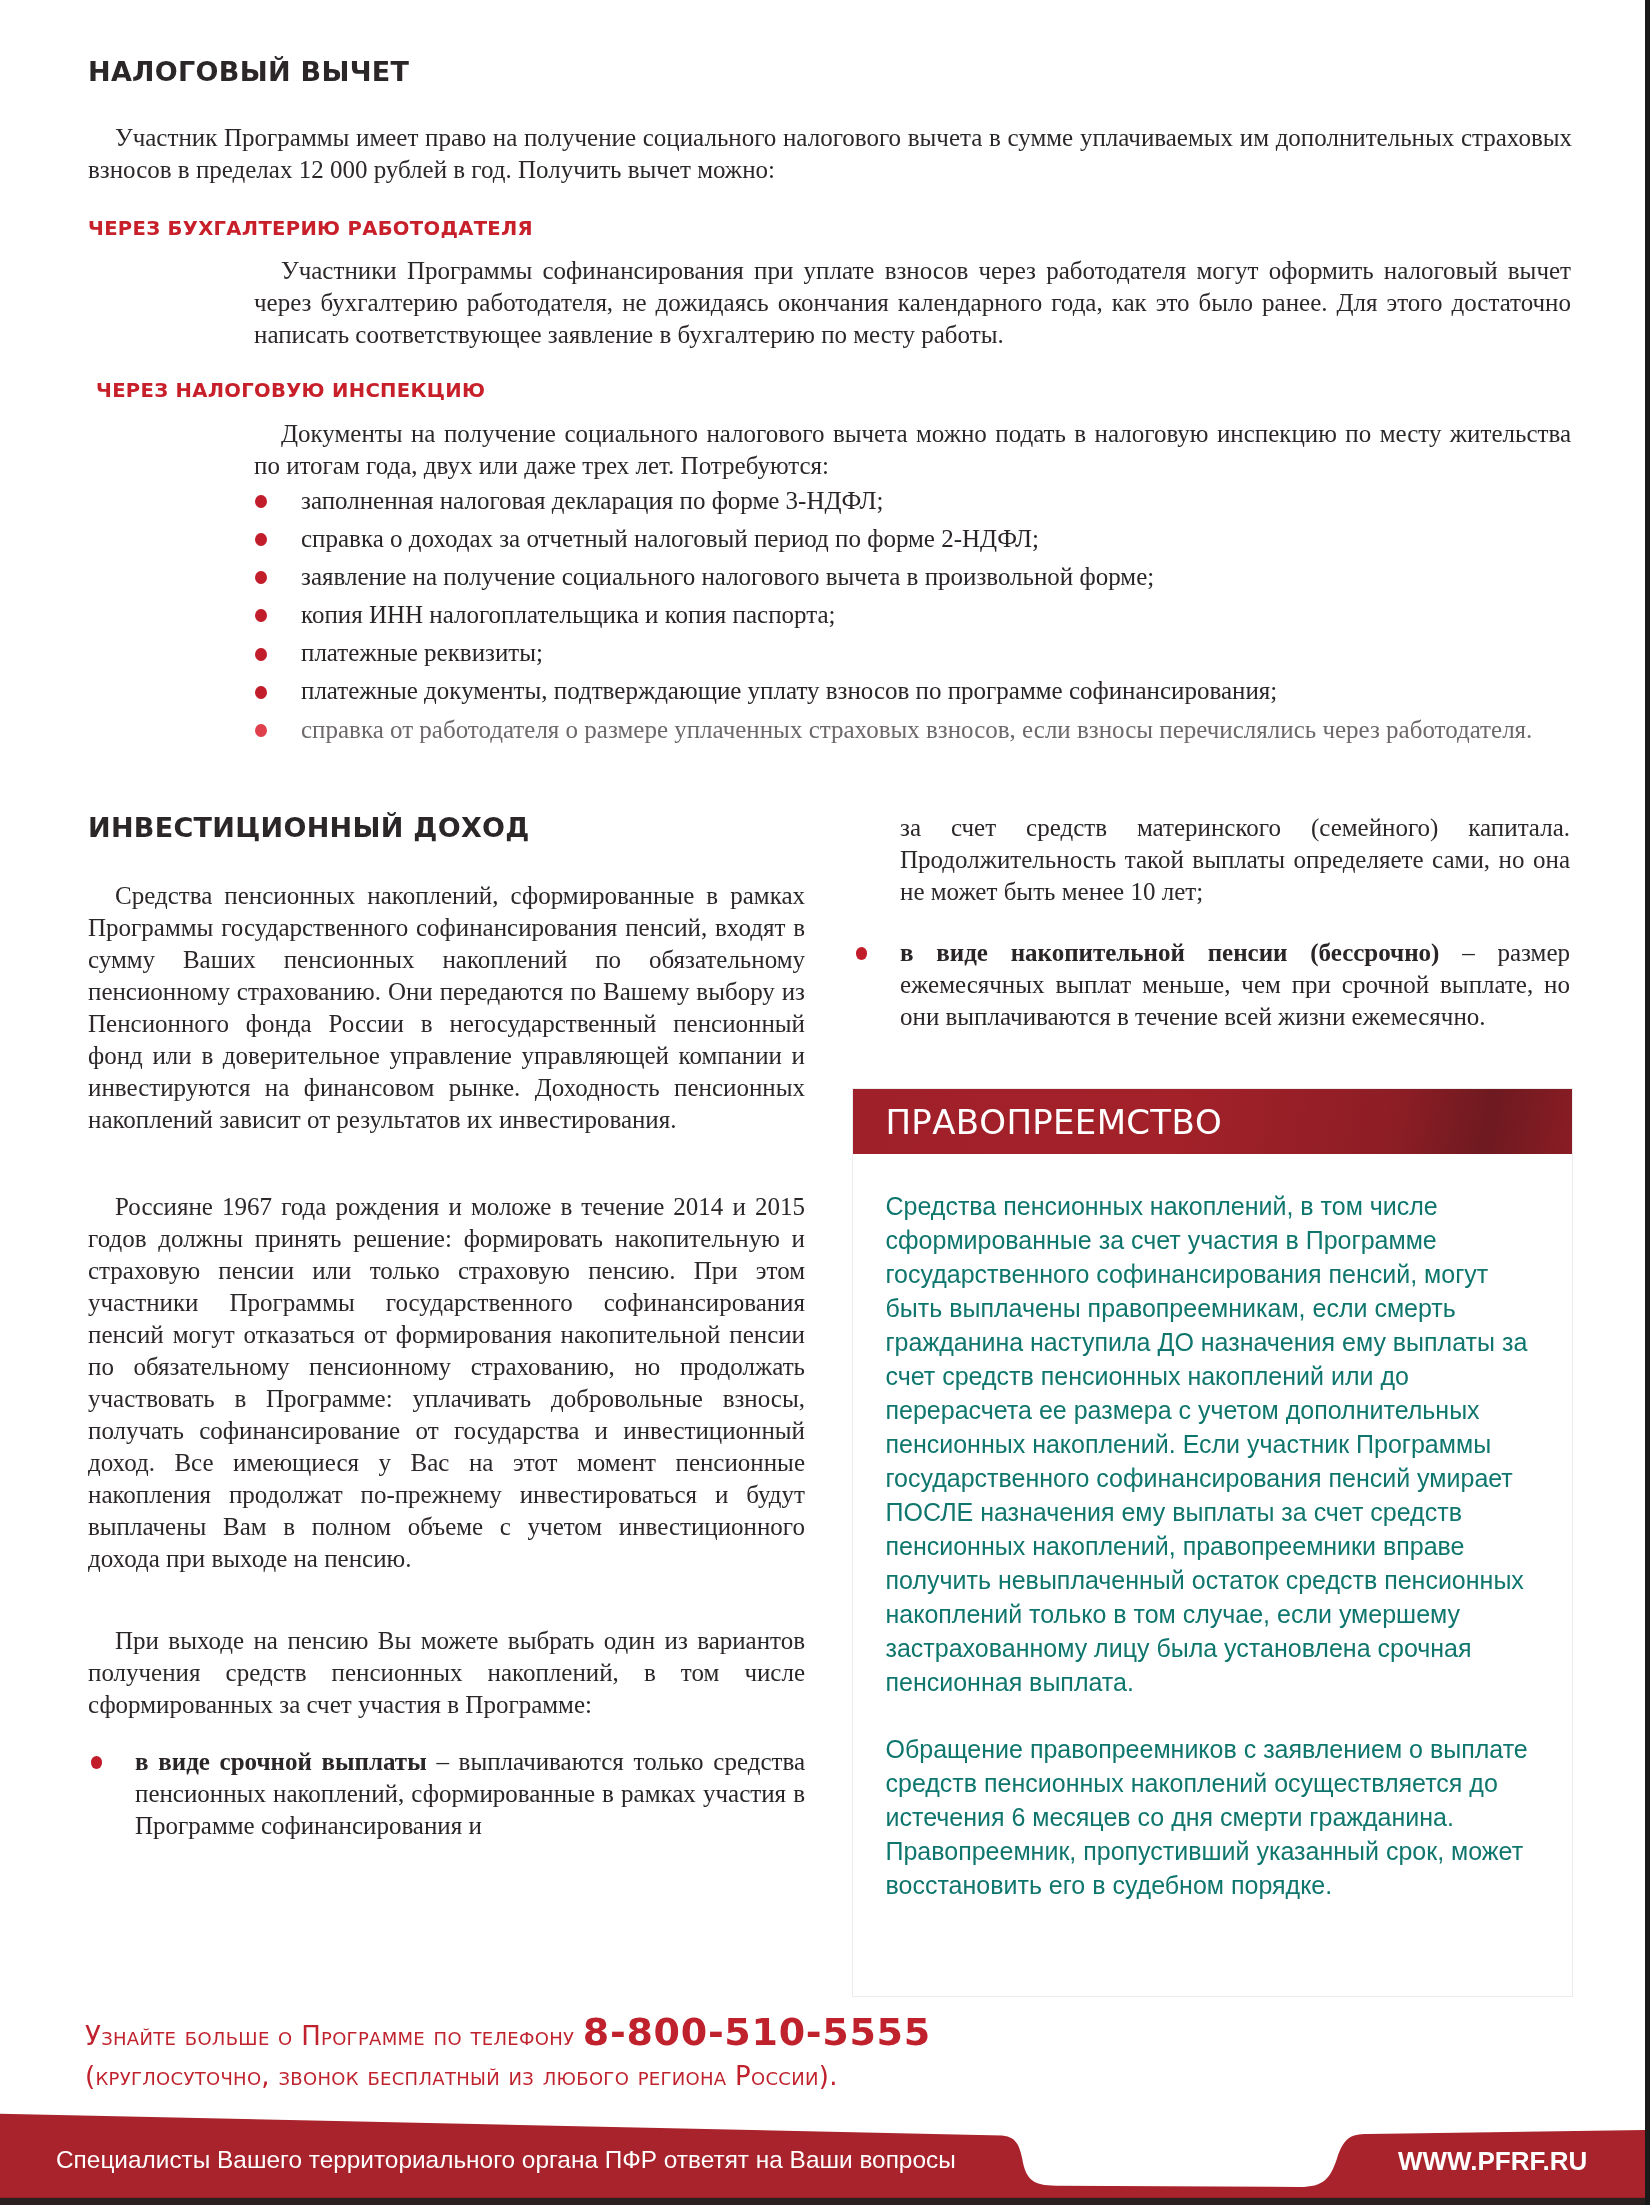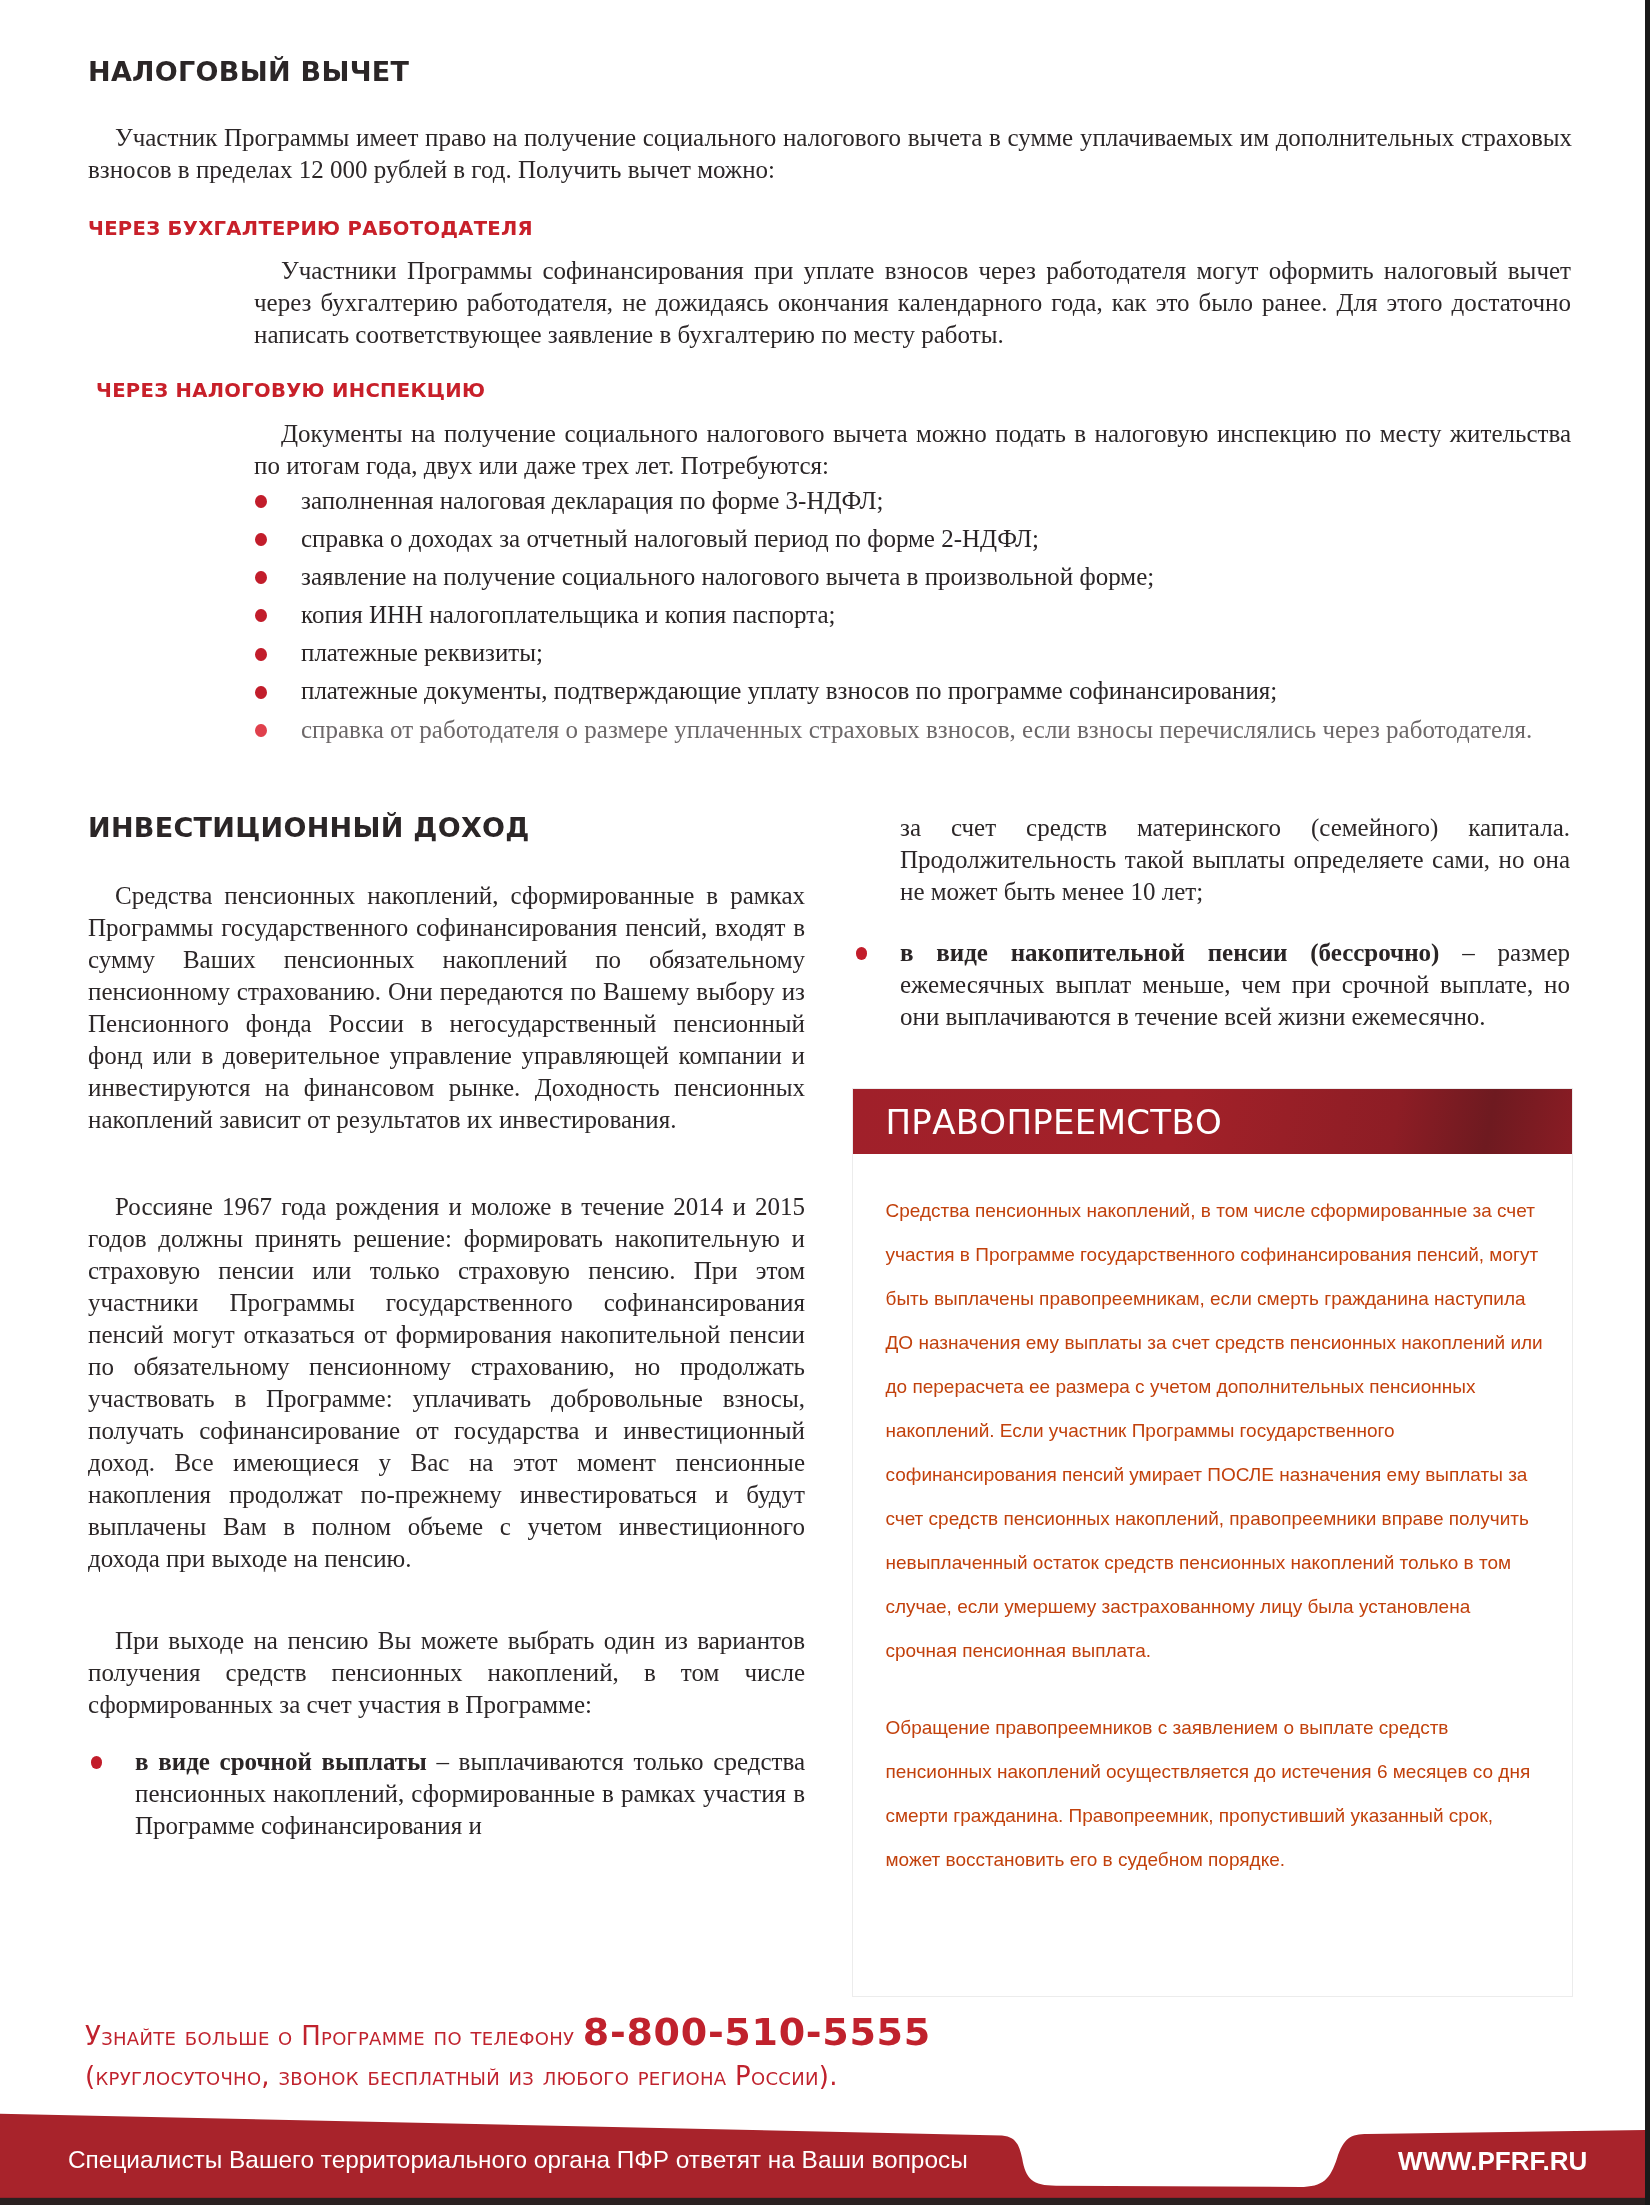--- a/index.html
+++ b/index.html
@@ -43,21 +43,21 @@
       border: 1.4px solid #ececec; background: #fff;
     }
     .box-header {
       height: 65px; background: linear-gradient(100deg, #a0202a 0%, #a32129 45%, #8d1d25 75%, #6e1a20 88%, #8a1c24 100%);
       display: flex; align-items: center; padding-left: 32.5px;
     }
     .box-header h2 {
       margin: 0; color: #ffffff; font-family: "DejaVu Sans", "Liberation Sans", sans-serif;
       font-weight: normal; font-size: 34px; letter-spacing: 0.3px;
     }
-    .box-body { padding: 35px 27px 0 32.5px; font-family: "Liberation Sans", "DejaVu Sans", sans-serif; font-size: 19px; line-height: 44px; color: #c2410c; }
+    .box-body { padding: 35px 27px 0 32.5px; font-family: "Liberation Sans", "DejaVu Sans", sans-serif; font-size: 25px; line-height: 34px; color: #0f766e; }
     .box-body p { margin: 0; }
     .box-body p + p { margin-top: 33px; }
 
     .cta { position: absolute; left: 85px; top: 2012px; font-family: "DejaVu Sans", "Liberation Sans", sans-serif; color: #c0222d; }
     .cta-line1 { font-size: 26px; line-height: 41px; white-space: nowrap; font-variant: small-caps; letter-spacing: 0.3px; }
     .cta-phone { font-size: 38px; font-weight: bold; letter-spacing: 0.7px; font-variant: normal; }
     .cta-line2 { font-size: 26px; line-height: 39px; white-space: nowrap; font-variant: small-caps; letter-spacing: 0.3px; }
 
     .footer { position: absolute; left: 0; top: 2111px; width: 1645px; height: 95px; }
     .footer-bg { position: absolute; inset: 0; }
@@ -120,17 +120,17 @@
     <span class="cta-phone">8-800-510-5555</span>
   </div>
   <div class="cta-line2">(круглосуточно, звонок бесплатный из любого региона России).</div>
 </div>
 
 <div class="footer">
   <svg class="footer-bg" width="1645" height="95" viewBox="0 0 2430 140" preserveAspectRatio="none">
     <path d="M0,4 L1480,36 C1500,38 1505,48 1510,70 C1515,100 1525,110 1560,110 L1920,112 C1955,112 1965,100 1975,70 C1985,40 1995,34 2020,34 L2430,28 L2430,140 L0,140 Z" fill="#a8232b"></path>
     <rect x="0" y="128" width="2430" height="12" fill="#2a2020"></rect>
   </svg>
-  <span class="footer-text" style="left:68px; top:35px;">Специалисты Вашего территориального органа ПФР ответят на Ваши вопросы</span>
+  <span class="footer-text" style="left:56px; top:35px;">Специалисты Вашего территориального органа ПФР ответят на Ваши вопросы</span>
   <span class="footer-text" style="left:1034px; top:38px; font-size:21.7px;">тел.:</span>
   <span class="footer-text" style="left:1398px; top:35px; font-weight:bold; font-size:26px;">WWW.PFRF.RU</span>
 </div>
 
 
 </body></html>

